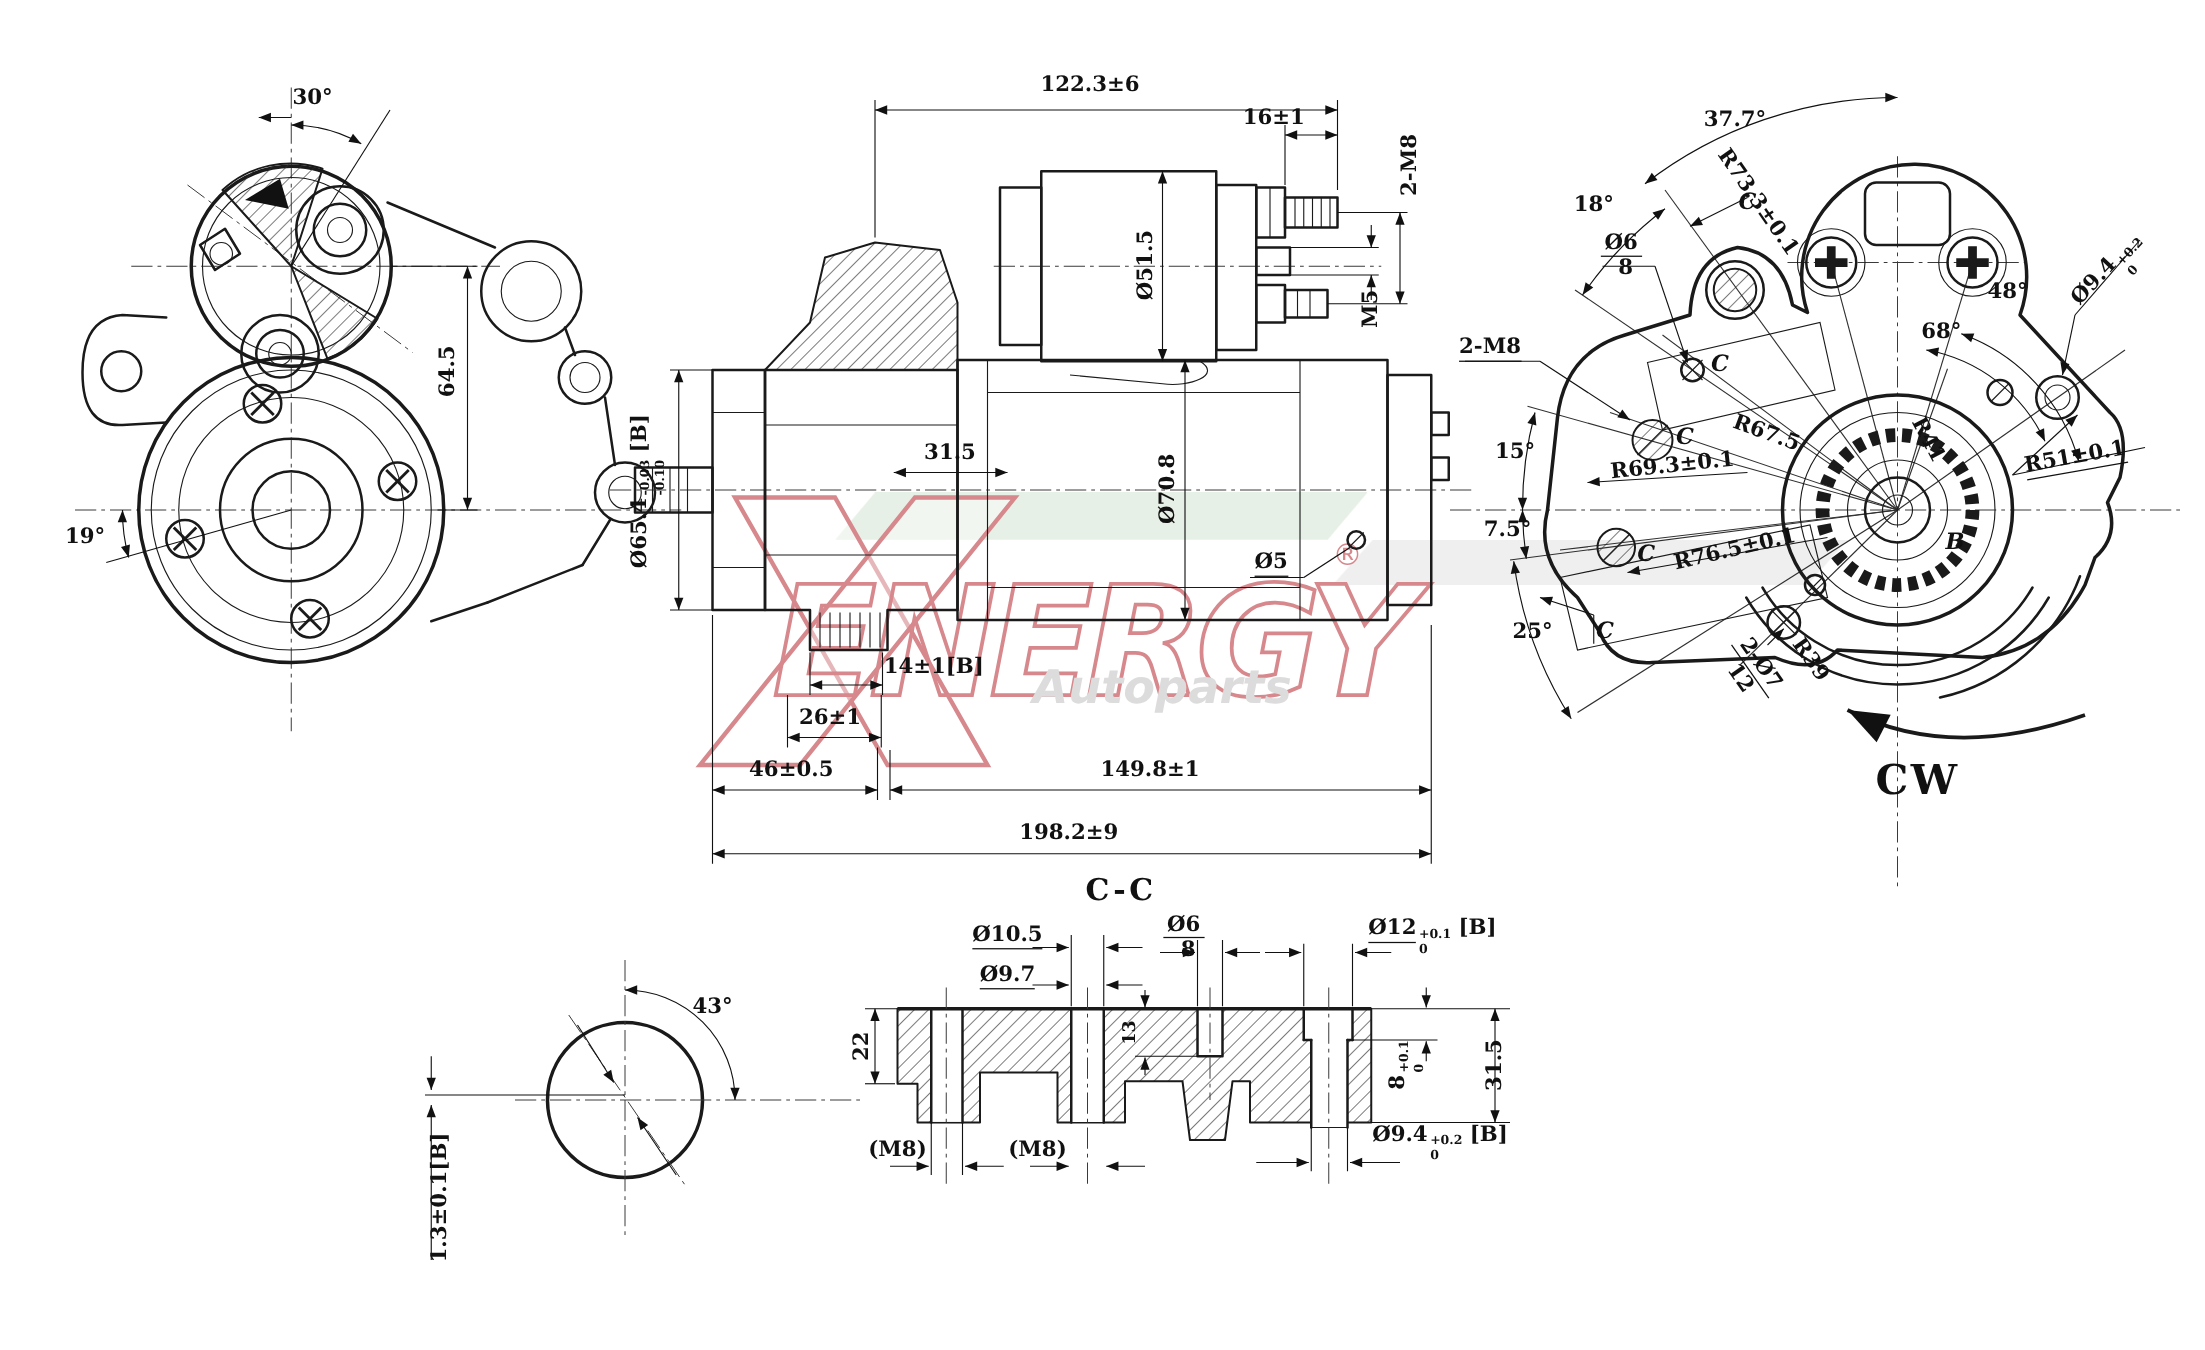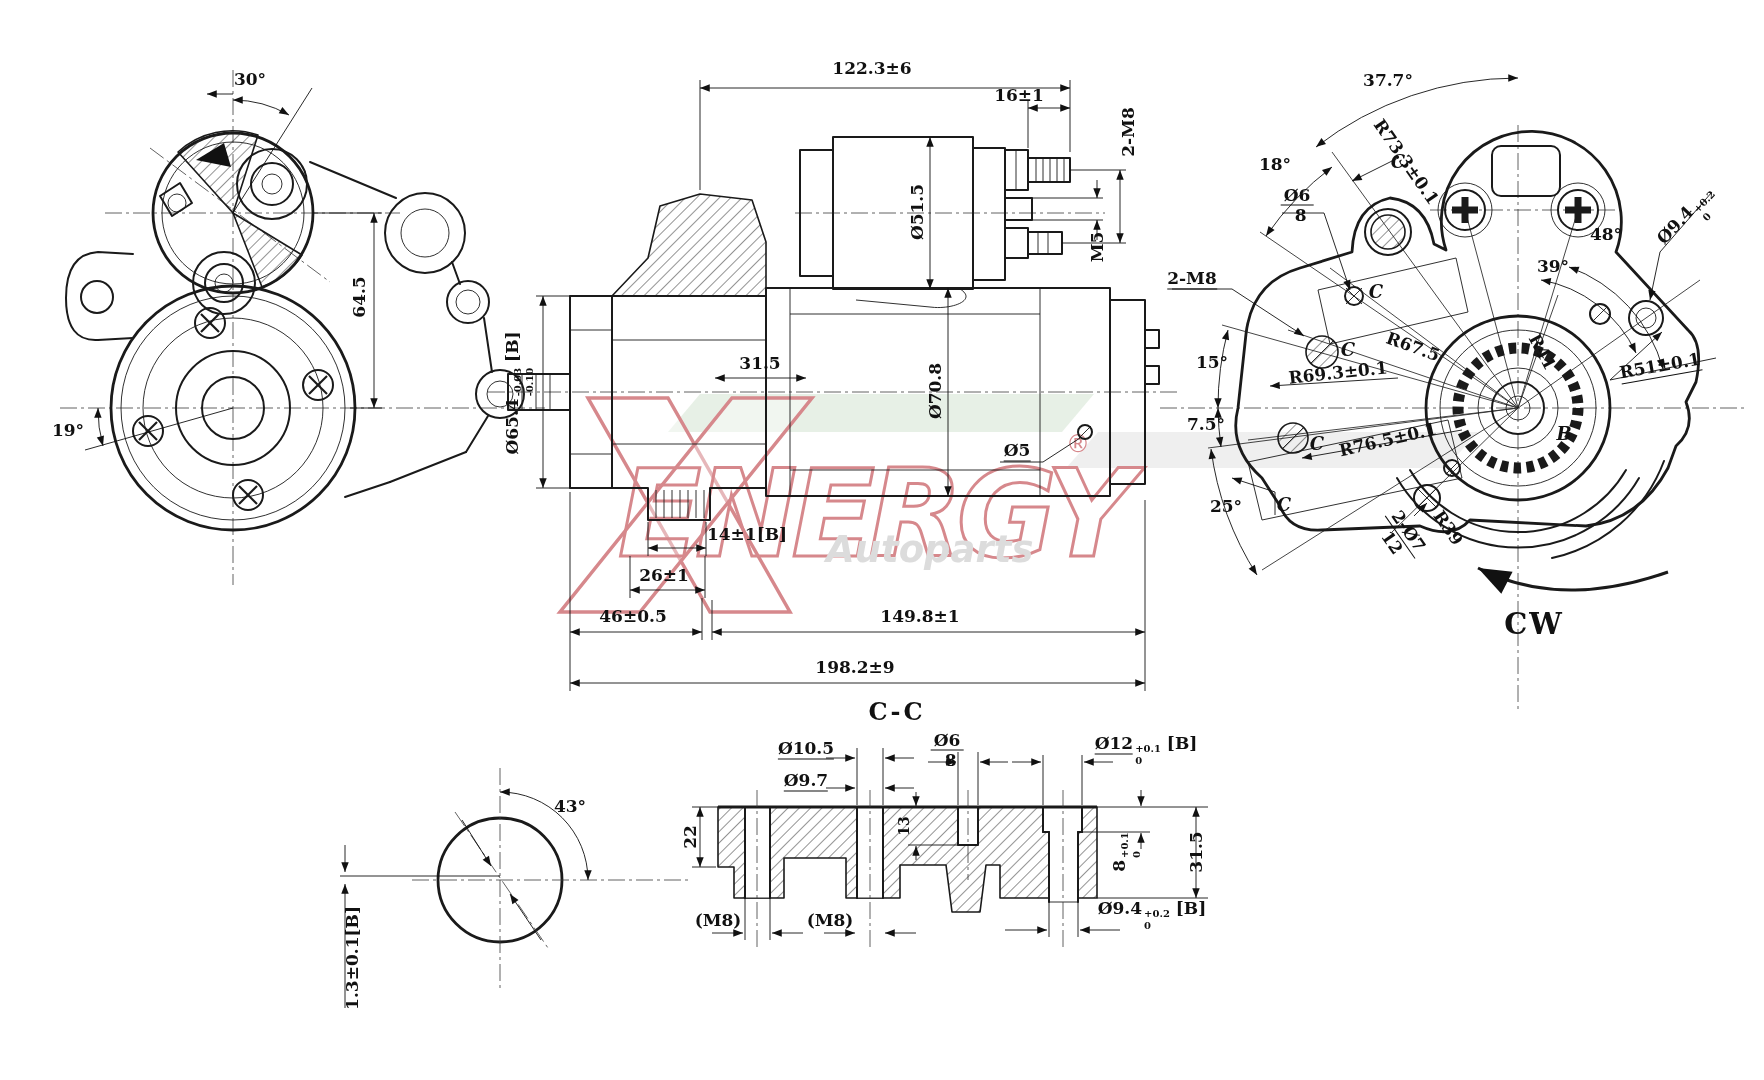--- a/index.html
+++ b/index.html
@@ -8,21 +8,21 @@
   svg{position:absolute;left:0;top:0;}
   .tk{stroke:#1a1a1a;stroke-width:2;fill:none;stroke-linejoin:round;stroke-linecap:round}
   .tk3{stroke:#1a1a1a;stroke-width:2.8;fill:none;stroke-linejoin:round}
   .tn{stroke:#1a1a1a;stroke-width:0.9;fill:none}
   .cl{stroke:#3a3a3a;stroke-width:0.8;fill:none;stroke-dasharray:17 4 3 4}
   .dim{stroke:#111;stroke-width:0.9;fill:none}
   .hf{fill:url(#hp);stroke:#1a1a1a;stroke-width:1.6;stroke-linejoin:round}
   .wht{fill:#ffffff;stroke:none}
   .lbl{position:absolute;font:bold 17px "DejaVu Serif",serif;color:#111;white-space:nowrap;
        line-height:1;transform:translate(-50%,-50%);z-index:4;}
-  .big{font-size:29px;letter-spacing:2px}
+  .big{font-size:33px;letter-spacing:2px}
   .ttl{font-size:24px;letter-spacing:3px}
   .cmk{font-style:italic;font-size:18px}
   .sm{font-size:14px}
   .ul{border-bottom:1.4px solid #111;padding-bottom:1px}
   .stk{display:inline-flex;flex-direction:column;font-size:10px;line-height:1.15;
        vertical-align:-3px;margin-left:2px;text-align:left}
   .fr{display:inline-block;text-align:left}
   .fr .t{display:block;border-bottom:1.4px solid #111;padding:0 3px 1px 3px}
   .fr .b{display:block;padding:1px 0 0 14px}
 </style>
@@ -421,28 +421,28 @@
   <span>[B]</span>
 </div>
 <div class="lbl" style="left:760px;top:363px">31.5</div>
 <div class="lbl" style="left:1017px;top:450px"><span class="ul">Ø5</span></div>
 <div class="lbl" style="left:747px;top:534px">14±1[B]</div>
 <div class="lbl" style="left:664px;top:575px">26±1</div>
 <div class="lbl" style="left:633px;top:616px">46±0.5</div>
 <div class="lbl" style="left:920px;top:616px">149.8±1</div>
 <div class="lbl" style="left:855px;top:667px">198.2±9</div>
 
-<div class="lbl" style="left:1388px;top:80px">37.7°</div>
+<div class="lbl" style="left:1388px;top:96px">37.7°</div>
 <div class="lbl" style="left:1406px;top:162px;transform:translate(-50%,-50%) rotate(55deg)">R73.3±0.1</div>
 <div class="lbl" style="left:1275px;top:164px">18°</div>
 <div class="lbl cmk" style="left:1398px;top:162px">C</div>
 <div class="lbl" style="left:1297px;top:205px"><span class="fr"><span class="t">Ø6</span><span class="b">8</span></span></div>
 <div class="lbl" style="left:1192px;top:278px"><span class="ul">2-M8</span></div>
 <div class="lbl" style="left:1606px;top:234px">48°</div>
-<div class="lbl" style="left:1553px;top:266px">39°</div>
+<div class="lbl" style="left:1553px;top:266px">68°</div>
 <div class="lbl" style="left:1690px;top:220px;transform:translate(-50%,-50%) rotate(-47deg)">
   <span>Ø9.4</span><span class="stk">
         <span>+0.2</span>
         <span>0</span>
       </span>
 </div>
 <div class="lbl" style="left:1542px;top:352px;transform:translate(-50%,-50%) rotate(62deg)">R41</div>
 <div class="lbl" style="left:1660px;top:366px;transform:translate(-50%,-50%) rotate(-10deg)"><span class="ul">R51±0.1</span></div>
 <div class="lbl" style="left:1413px;top:347px;transform:translate(-50%,-50%) rotate(20deg)">R67.5</div>
 <div class="lbl" style="left:1338px;top:373px;transform:translate(-50%,-50%) rotate(-6deg)">R69.3±0.1</div>

